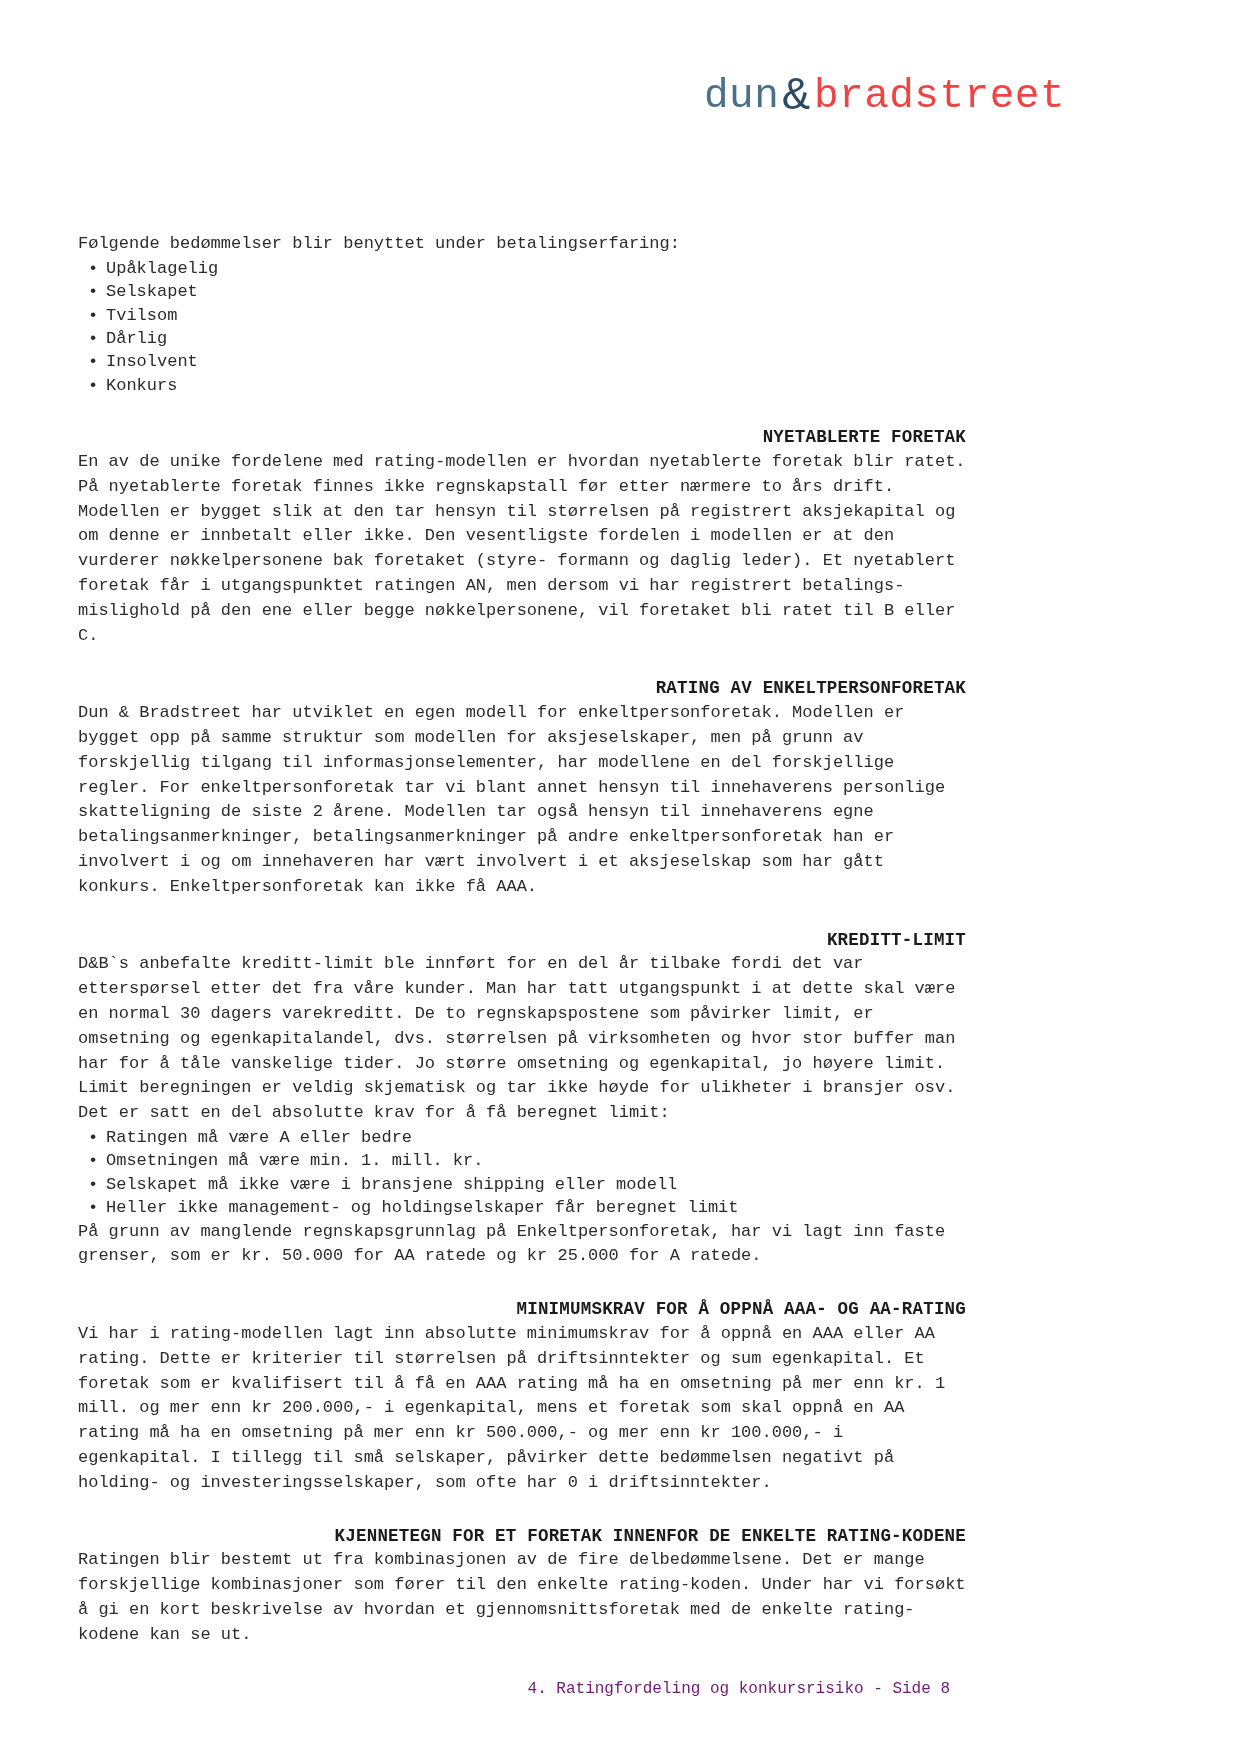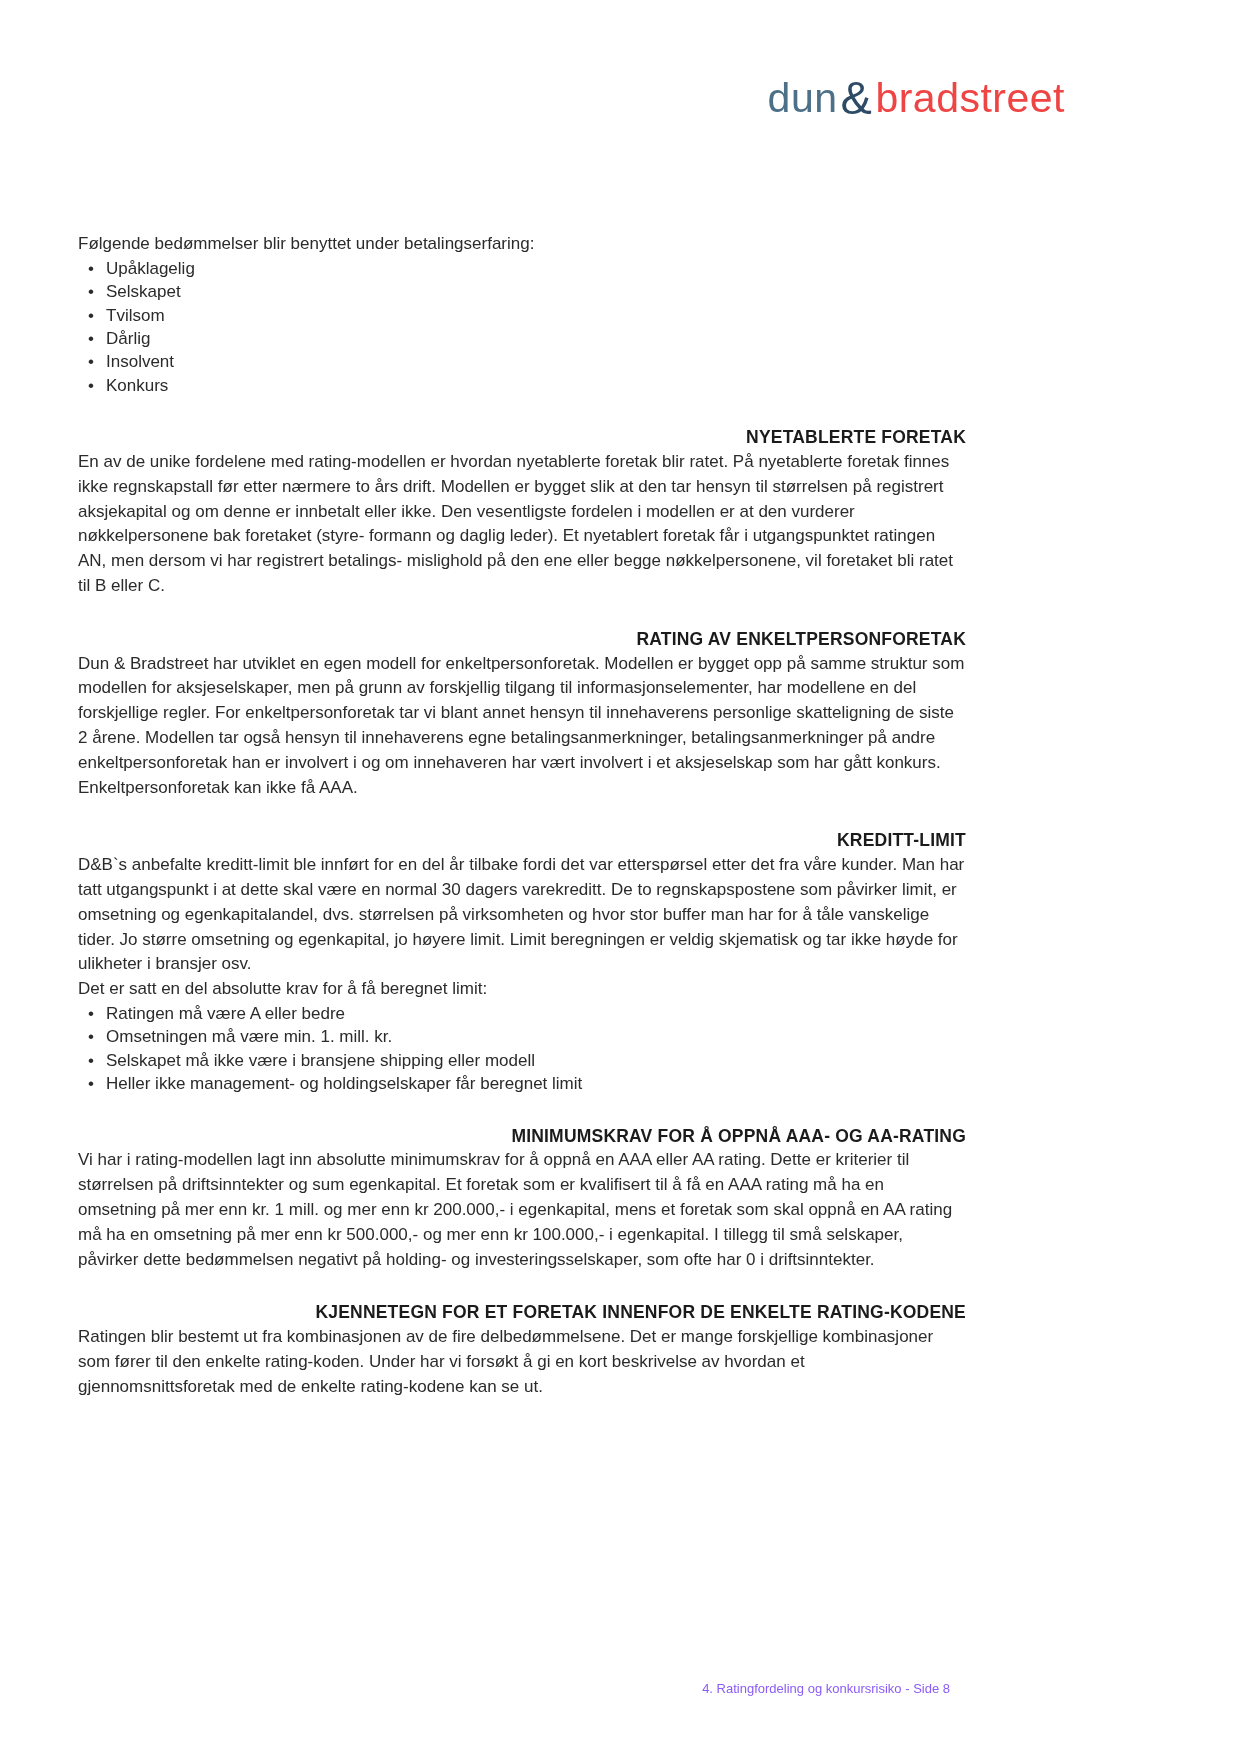--- a/index.html
+++ b/index.html
@@ -1,21 +1,21 @@
 <!DOCTYPE html>
 <html lang="no"><head>
 <meta charset="utf-8">
 <style>
   html, body { margin: 0; padding: 0; background: #ffffff; }
   .page {
     position: relative;
     width: 1241px;
     height: 1754px;
     background: #ffffff;
-    font-family: Liberation Sans, sans-serif;
+    font-family: Liberation Mono, monospace;
     color: #2b2b2b;
     overflow: hidden;
   }
   
   .logo {
     position: absolute;
     top: 68px;
     right: 176px;
     display: flex;
     align-items: baseline;
@@ -53,23 +53,23 @@
     left: -18px;
     top: 0;
   }
   .mt { margin-top: 26px; }
 
   
   .footer {
     position: absolute;
     top: 1678px;
     right: 291px;
-    font-size: 13px;
+    font-size: 16px;
     line-height: 22px;
-    color: #8b5cf6;
+    color: #701a75;
     white-space: nowrap;
   }
 </style>
 </head>
 <body>
 
 <div class="page">
 
   <header class="logo">
     <span class="logo-dun">dun</span>
@@ -101,20 +101,21 @@
 
     <p class="mt">Det er satt en del absolutte krav for å få beregnet limit:</p>
 
     <ul>
       <li>Ratingen må være A eller bedre</li>
       <li>Omsetningen må være min. 1. mill. kr.</li>
       <li>Selskapet må ikke være i bransjene shipping eller modell</li>
       <li>Heller ikke management- og holdingselskaper får beregnet limit</li>
     </ul>
 
+    <p class="mt">På grunn av manglende regnskapsgrunnlag på Enkeltpersonforetak, har vi lagt inn faste grenser, som er kr. 50.000 for AA ratede og kr 25.000 for A ratede.</p>
 
     <h2>MINIMUMSKRAV FOR Å OPPNÅ AAA- OG AA-RATING</h2>
     <p>Vi har i rating-modellen lagt inn absolutte minimumskrav for å oppnå en AAA eller AA rating. Dette er kriterier til størrelsen på driftsinntekter og sum egenkapital. Et foretak som er kvalifisert til å få en AAA rating må ha en omsetning på mer enn kr. 1 mill. og mer enn kr 200.000,- i egenkapital, mens et foretak som skal oppnå en AA rating må ha en omsetning på mer enn kr 500.000,- og mer enn kr 100.000,- i egenkapital. I tillegg til små selskaper, påvirker dette bedømmelsen negativt på holding- og investeringsselskaper, som ofte har 0 i driftsinntekter.</p>
 
     <h2>KJENNETEGN FOR ET FORETAK INNENFOR DE ENKELTE RATING-KODENE</h2>
     <p>Ratingen blir bestemt ut fra kombinasjonen av de fire delbedømmelsene. Det er mange forskjellige kombinasjoner som fører til den enkelte rating-koden. Under har vi forsøkt å gi en kort beskrivelse av hvordan et gjennomsnittsforetak med de enkelte rating-kodene kan se ut.</p>
 
   </main>
 
   <footer class="footer">4. Ratingfordeling og konkursrisiko - Side 8</footer>

